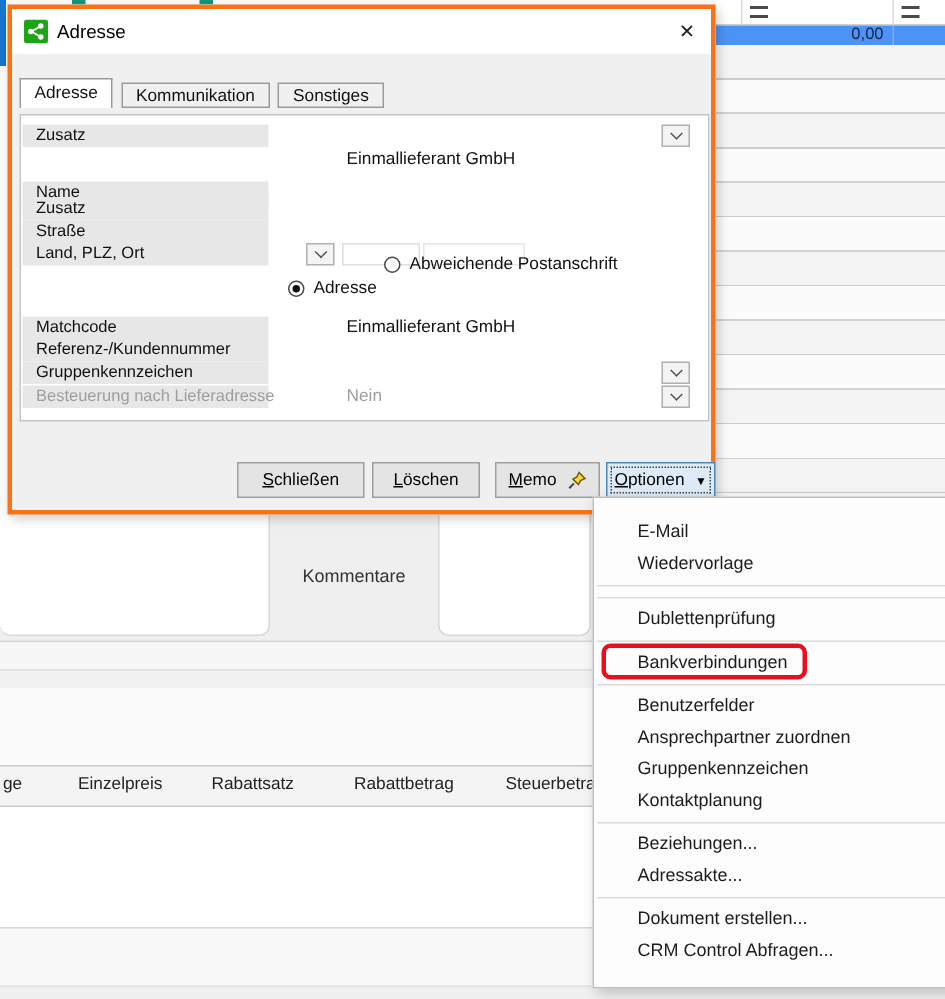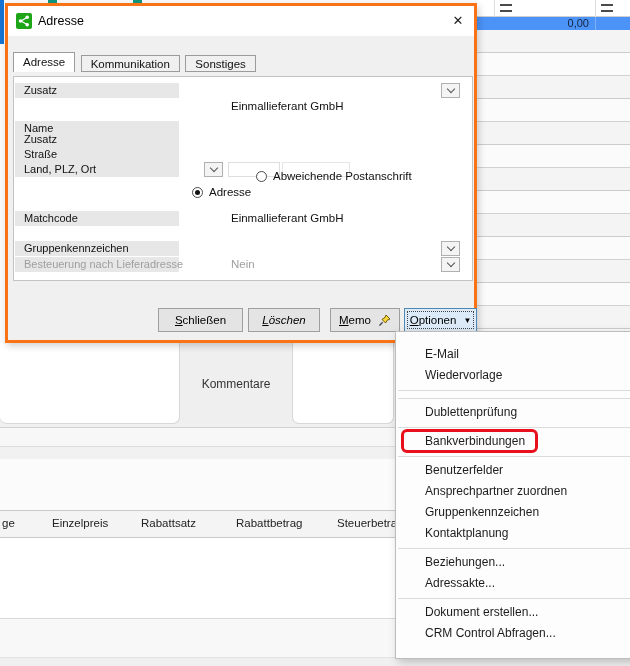--- a/index.html
+++ b/index.html
@@ -175,37 +175,38 @@
         <span>Adresse</span>
       </div>
       <div class="radio-opt" style="left:242px; top:93px;">
         <span class="radio"></span>
         <span>Abweichende Postanschrift</span>
       </div>
 
       <div class="flabel" style="top:134px;">Matchcode</div>
       <div class="fvalue" style="top:134px;">Einmallieferant GmbH</div>
 
+      <div class="flabel" style="top:149px;">Referenz-/Kundennummer</div>
 
       <div class="flabel" style="top:164px;">Gruppenkennzeichen</div>
       <div class="combo" style="left:427px; top:164px;">
           <span class="chev"></span>
         </div>
 
       <div class="flabel disabled" style="top:180px;">Besteuerung nach Lieferadresse</div>
       <div class="fvalue disabled" style="top:180px;">Nein</div>
       <div class="combo" style="left:427px; top:180px;">
           <span class="chev"></span>
         </div>
     </div>
 
     <div class="btn" style="left:150px; width:85px;text-align:center;">
       <span><u>S</u>chließen</span>
     </div>
-    <div class="btn" style="left:240px; width:72px;font-style:italic;">
+    <div class="btn" style="left:240px; width:72px;">
       <span><u>L</u>öschen</span>
     </div>
     <div class="btn" style="left:322px; width:70px;">
       <span><u>M</u>emo</span>
       <svg width="13" height="13">
         <path d="M8 1 L12 5 L9 6.4 L7.6 9 L4 5.4 L6.6 4 Z" fill="#ffd83d" stroke="#6f5c00" stroke-width="1"></path>
         <line x1="4.6" y1="8.2" x2="1.5" y2="11.5" stroke="#444" stroke-width="1.3"></line>
       </svg>
     </div>
     <div class="btn options" style="left:396px; width:73px;">

